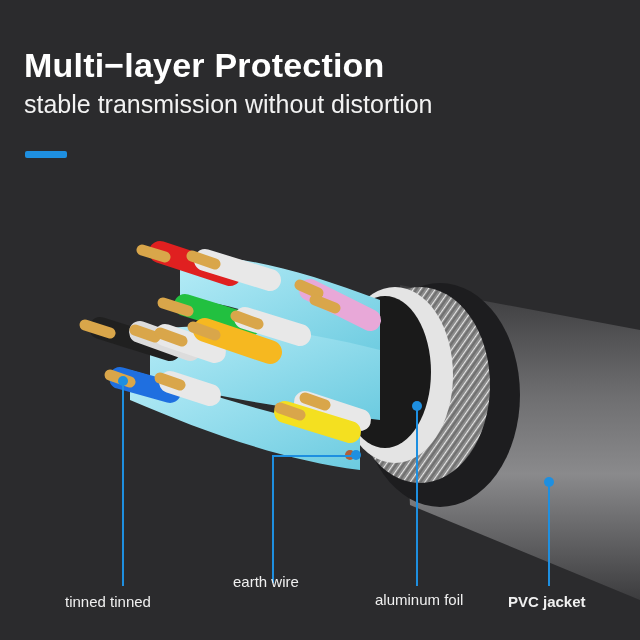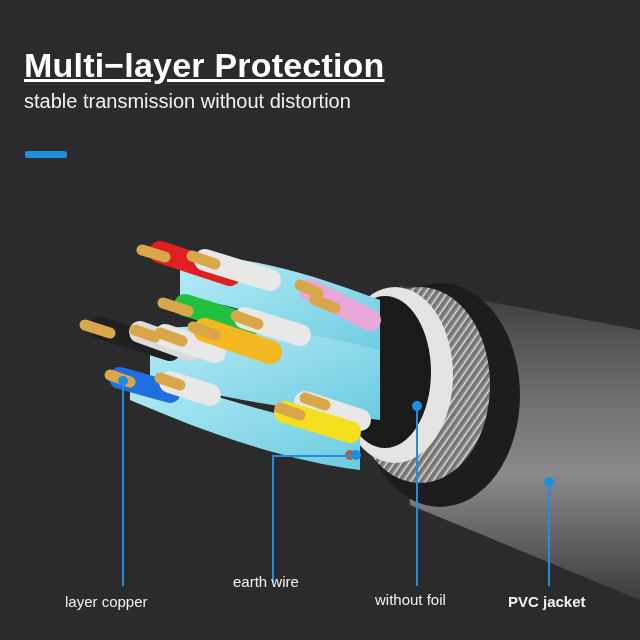--- a/index.html
+++ b/index.html
@@ -1,18 +1,18 @@
 <!DOCTYPE html>
 <html><head>
 <meta charset="utf-8">
 <style>
   html,body{margin:0;padding:0;}
   body{width:640px;height:640px;background:#2b2b2d;overflow:hidden;position:relative;font-family:"Liberation Sans",sans-serif;}
-  .title{position:absolute;left:24px;top:46px;color:#fff;font-size:34px;font-weight:bold;letter-spacing:0.2px;text-decoration:underline;}
-  .subtitle{position:absolute;left:24px;top:90px;color:#f2f2f2;font-size:20px;}
+  .title{position:absolute;left:24px;top:46px;color:#fff;font-size:34px;font-weight:bold;letter-spacing:0.2px;}
+  .subtitle{position:absolute;left:24px;top:90px;color:#f2f2f2;font-size:25px;}
   .accent{position:absolute;left:25px;top:151px;width:42px;height:7px;background:#1e8fe0;border-radius:2px;}
   .scene{position:absolute;left:0;top:0;width:640px;height:640px;}
   .label{position:absolute;color:#f0f0f0;font-size:15px;white-space:nowrap;}
   .leader{position:absolute;width:2px;background:#1e8fe0;}
   .hleader{position:absolute;height:2px;background:#1e8fe0;}
   .dot{position:absolute;width:10px;height:10px;border-radius:50%;background:#1e8fe0;}
 </style>
 </head>
 <body>
 
@@ -82,26 +82,26 @@
     <line x1="315" y1="300" x2="335" y2="308"></line>
     <line x1="305" y1="398" x2="325" y2="405"></line>
     <line x1="280" y1="408" x2="300" y2="415"></line>
   </g>
 
   <circle cx="350" cy="455" r="5" fill="#b0603a"></circle>
 </svg>
 
 <div class="dot" style="left:118px;top:376px;"></div>
 <div class="leader" style="left:122px;top:381px;height:205px;"></div>
-<div class="label" style="left:65px;top:593px;">layer copper</div>
+<div class="label" style="left:65px;top:593px;">tinned tinned</div>
 
 <div class="dot" style="left:351px;top:450px;"></div>
 <div class="hleader" style="left:272px;top:455px;width:84px;"></div>
 <div class="leader" style="left:272px;top:455px;height:128px;"></div>
 <div class="label" style="left:233px;top:573px;">earth wire</div>
 
 <div class="dot" style="left:412px;top:401px;"></div>
 <div class="leader" style="left:416px;top:406px;height:180px;"></div>
-<div class="label" style="left:375px;top:591px;">without foil</div>
+<div class="label" style="left:375px;top:591px;">aluminum foil</div>
 
 <div class="dot" style="left:544px;top:477px;"></div>
 <div class="leader" style="left:548px;top:482px;height:104px;"></div>
 <div class="label" style="left:508px;top:593px;font-weight:bold;">PVC jacket</div>
 
 </body></html>

